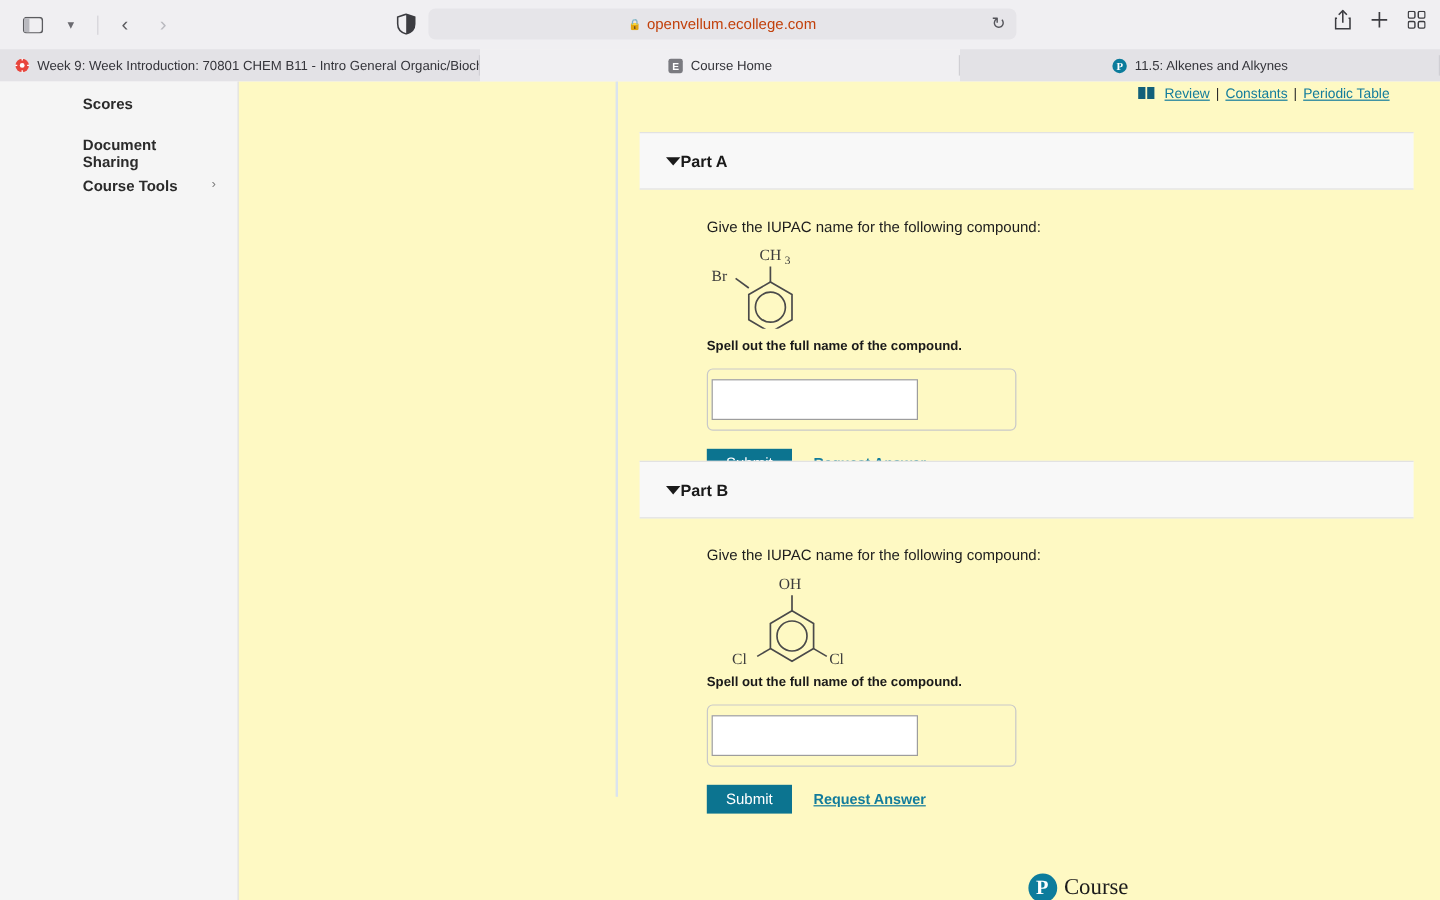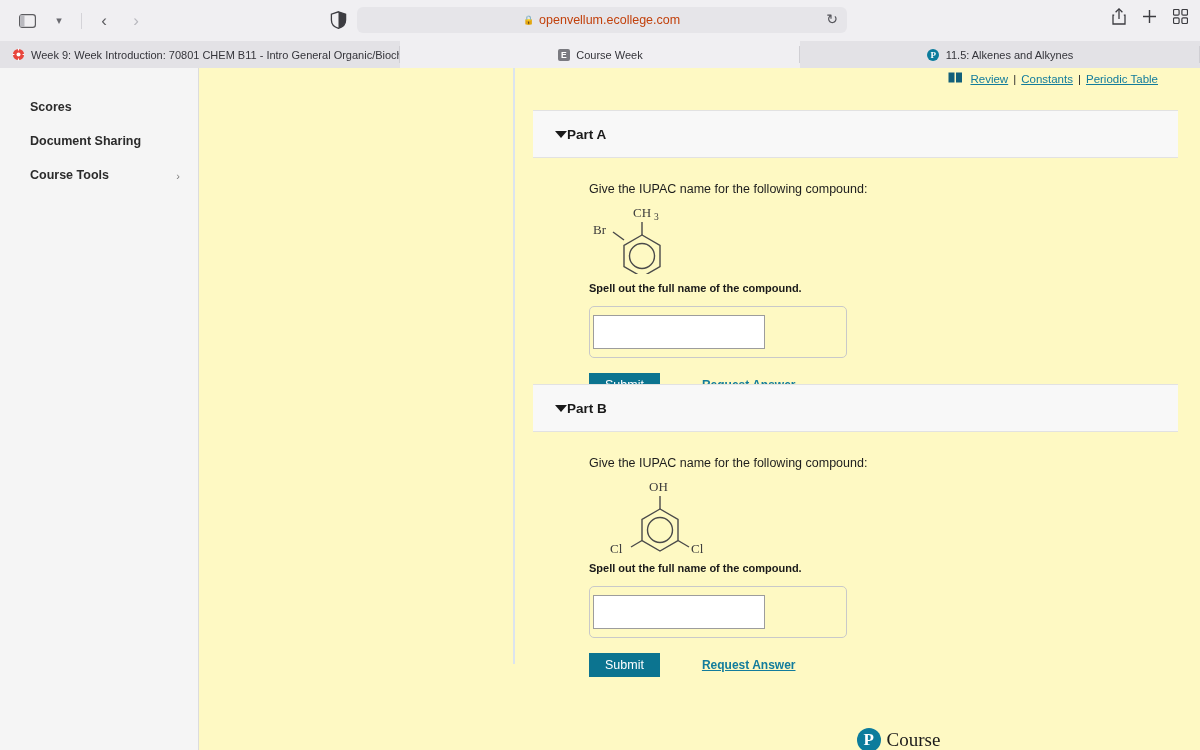--- a/index.html
+++ b/index.html
@@ -118,24 +118,25 @@
   
   #sidebar {
     width: 199px; height: 682px;
     background: #f5f5f5;
     border-right: 1px solid #dcdcdc;
     padding-top: 12px;
     flex: none;
   }
   .side-item {
     height: 34px;
-    display: flex; align-items: flex-end;
+    display: flex; align-items: flex-start;
     padding: 0 18px 0 30px;
     font-size: 12.5px; font-weight: bold; color: #2b2b2b;
     justify-content: space-between;
+    margin-left: 39px;
   }
   .side-item .chev { font-size: 11px; color: #7c7c7c; font-weight: normal; }
 
   
   #content {
     flex: 1;
     position: relative;
     background: #fef9c3;
   }
   #vertical-rule {
@@ -196,21 +197,21 @@
   }
   .answer-input {
     width: 172px; height: 34px;
     border: 1px solid #9d9d9d;
     background: #fff;
     margin-left: 1px;
     font-size: 12px;
     padding: 0 5px;
     font-family: "Liberation Sans", sans-serif;
   }
-  .btn-row { margin-top: 15px; display: flex; align-items: center; gap: 42px; }
+  .btn-row { margin-top: 15px; display: flex; align-items: center; gap: 18px; }
   .submit-btn {
     background: #0c7490; color: #ffffff;
     border: none;
     height: 24px; padding: 0 16px;
     font-size: 12.5px;
     font-family: "Liberation Sans", sans-serif;
     cursor: pointer;
   }
   .request-link {
     font-size: 12px; font-weight: bold;
@@ -323,21 +324,21 @@
           <circle cx="6.5" cy="6.5" r="2" fill="#ffffff"></circle>
           <path d="M6.5 0.6 L6.5 2.4 M6.5 10.6 L6.5 12.4 M0.6 6.5 L2.4 6.5 M10.6 6.5 L12.4 6.5" stroke="#ffffff" stroke-width="1.1"></path>
         </svg>
     </span>
     <span>Week 9: Week Introduction: 70801 CHEM B11 - Intro General Organic/Biochem</span>
   </div>
   <div class="tab tab-b">
     <span class="tab-fav">
         <span class="fav-e">E</span>
       </span>
-    <span>Course Week</span>
+    <span>Course Home</span>
   </div>
   <div class="tab tab-c">
     <span class="tab-fav">
         <span class="fav-pearson">P</span>
       </span>
     <span>11.5: Alkenes and Alkynes</span>
   </div>
 </div>
 
 <div id="page">

